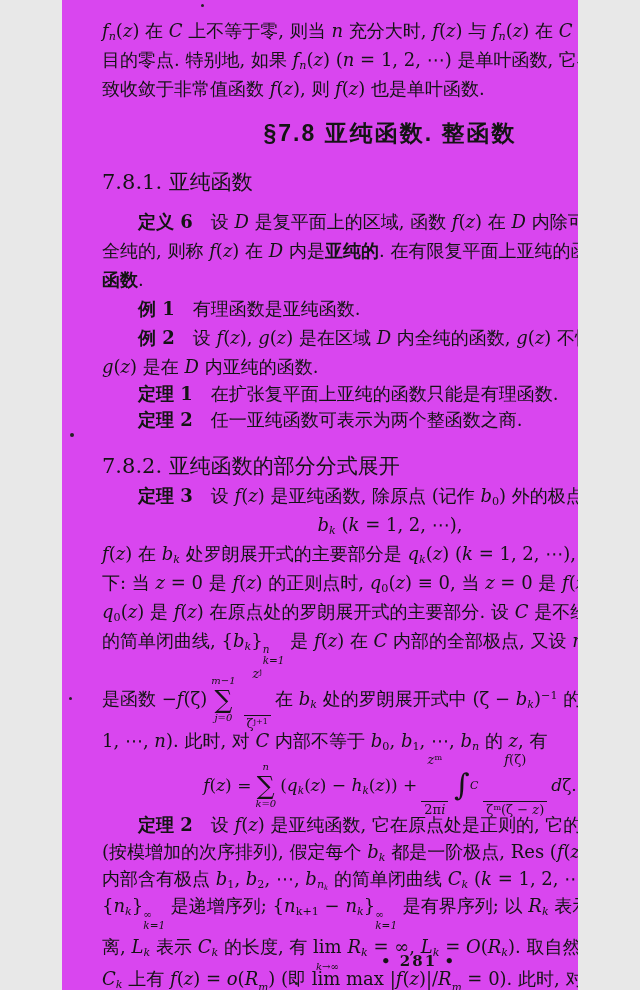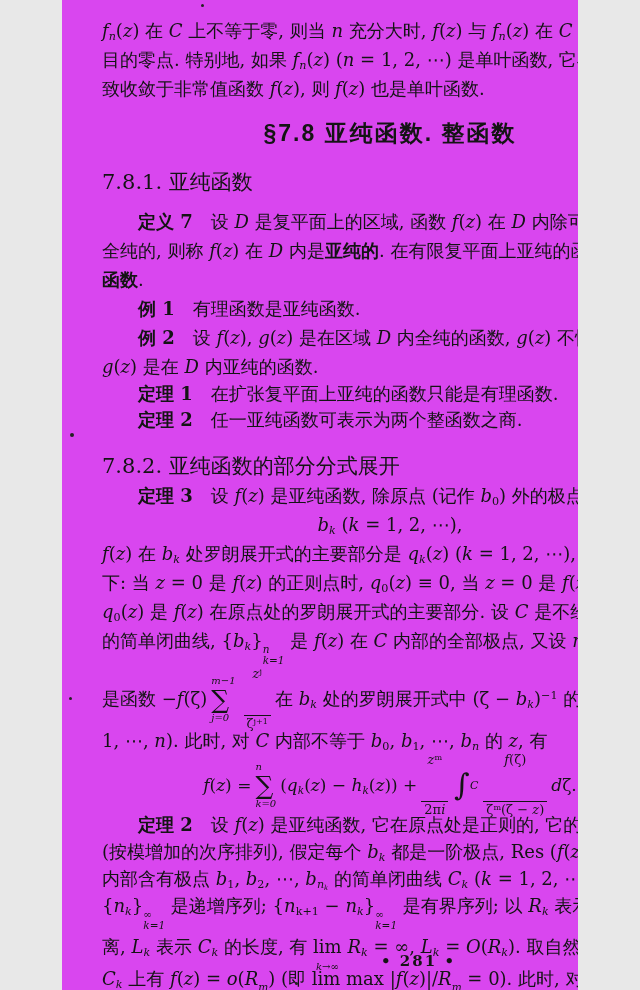--- a/index.html
+++ b/index.html
@@ -35,21 +35,21 @@
     font-size:10.5px; line-height:1.05; vertical-align:-6px; font-style:italic;
   }
   
   .ub { display:inline-block; position:relative; font-style:normal;text-align:right; }
   .ub .u {
     position:absolute; top:96%; left:50%; transform:translateX(-50%);
     font-size:10px; line-height:1; white-space:nowrap; font-style:italic;
   }
 
   
-  .sum { display:inline-flex; flex-direction:column; line-height:1; margin:0 4px; vertical-align:middle; }
+  .sum { display:inline-flex; flex-direction:column; align-items:center; line-height:1; margin:0 4px; vertical-align:middle; }
   .sum .lim { font-size:10px; font-style:italic; line-height:1.15; letter-spacing:0; }
   .sum .sig { font-size:25px; line-height:1; }
   .frac { display:inline-flex; flex-direction:column; align-items:center; font-size:13px; line-height:1.25; margin:0 4px; vertical-align:middle;gap:32px; }
   .frac .den { border-top:1.2px solid #141414; padding:0 3px; }
   .int-glyph { font-size:30px; line-height:1; vertical-align:middle; margin-left:2px; }
   .int-sub { display:inline-block; font-size:11px; font-style:italic; vertical-align:-11px; margin-right:1px; }
 
   .sumline { display:flex; align-items:center; font-size:18px; margin-top:8px; white-space:nowrap; height:50px; }
   .afterline { margin-top:2px; }
   .eq-row {
@@ -76,21 +76,21 @@
       <span class="line"><i>f<sub>n</sub></i>(<i>z</i>) 在 <i>C</i> 上不等于零, 则当 <i>n</i> 充分大时, <i>f</i>(<i>z</i>) 与 <i>f<sub>n</sub></i>(<i>z</i>) 在 <i>C</i> 内部具有相同数</span>
       <span class="line">目的零点. 特别地, 如果 <i>f<sub>n</sub></i>(<i>z</i>) (<i>n</i> = 1, 2, ⋯) 是单叶函数, 它在 <i>D</i> 中内闭一</span>
       <span class="line">致收敛于非常值函数 <i>f</i>(<i>z</i>), 则 <i>f</i>(<i>z</i>) 也是单叶函数.</span>
     </div>
 
     <div class="sec-h">§7.8  亚纯函数. 整函数</div>
 
     <div class="sub-h">7.8.1. 亚纯函数</div>
 
     <div class="para gap10">
-      <span class="line ind"><b>定义 7</b>　设 <i>D</i> 是复平面上的区域, 函数 <i>f</i>(<i>z</i>) 在 <i>D</i> 内除可能具有极点外是</span>
+      <span class="line ind"><b>定义 6</b>　设 <i>D</i> 是复平面上的区域, 函数 <i>f</i>(<i>z</i>) 在 <i>D</i> 内除可能具有极点外是</span>
       <span class="line">全纯的, 则称 <i>f</i>(<i>z</i>) 在 <i>D</i> 内是<b>亚纯的</b>. 在有限复平面上亚纯的函数, 简称为<b>亚纯</b></span>
       <span class="line"><b>函数</b>.</span>
     </div>
 
     <div class="para">
       <span class="line ind"><b>例 1</b>　有理函数是亚纯函数.</span>
     </div>
 
     <div class="para">
       <span class="line ind"><b>例 2</b>　设 <i>f</i>(<i>z</i>), <i>g</i>(<i>z</i>) 是在区域 <i>D</i> 内全纯的函数, <i>g</i>(<i>z</i>) 不恒等于零, 则 <i>f</i>(<i>z</i>)/</span>

